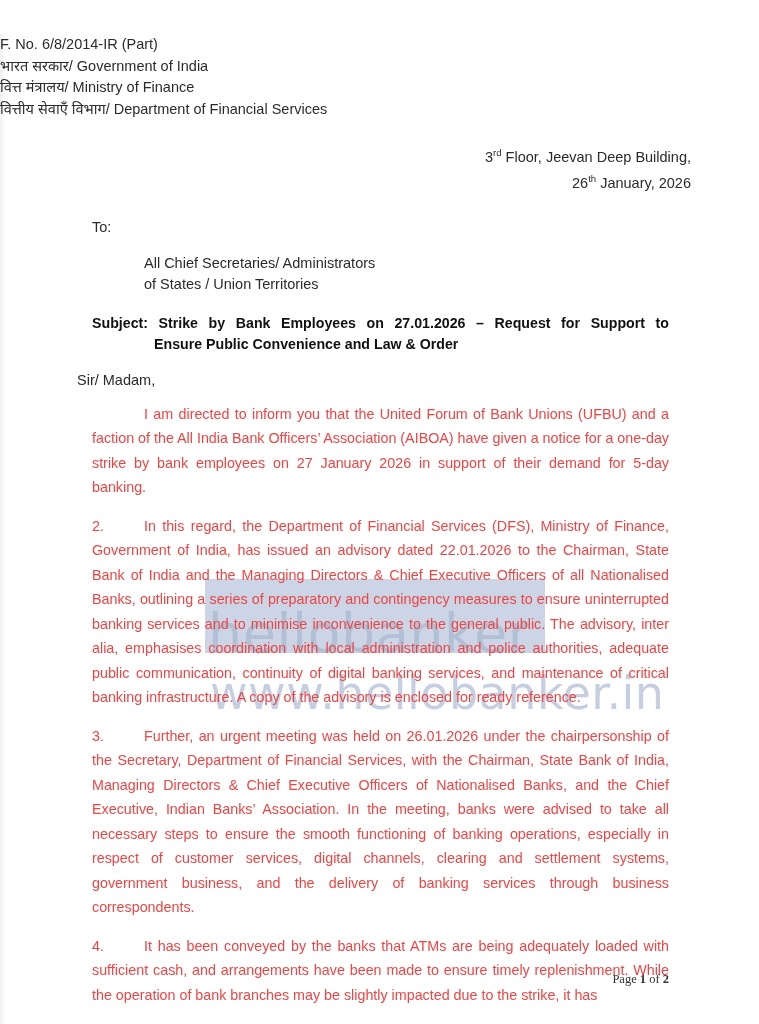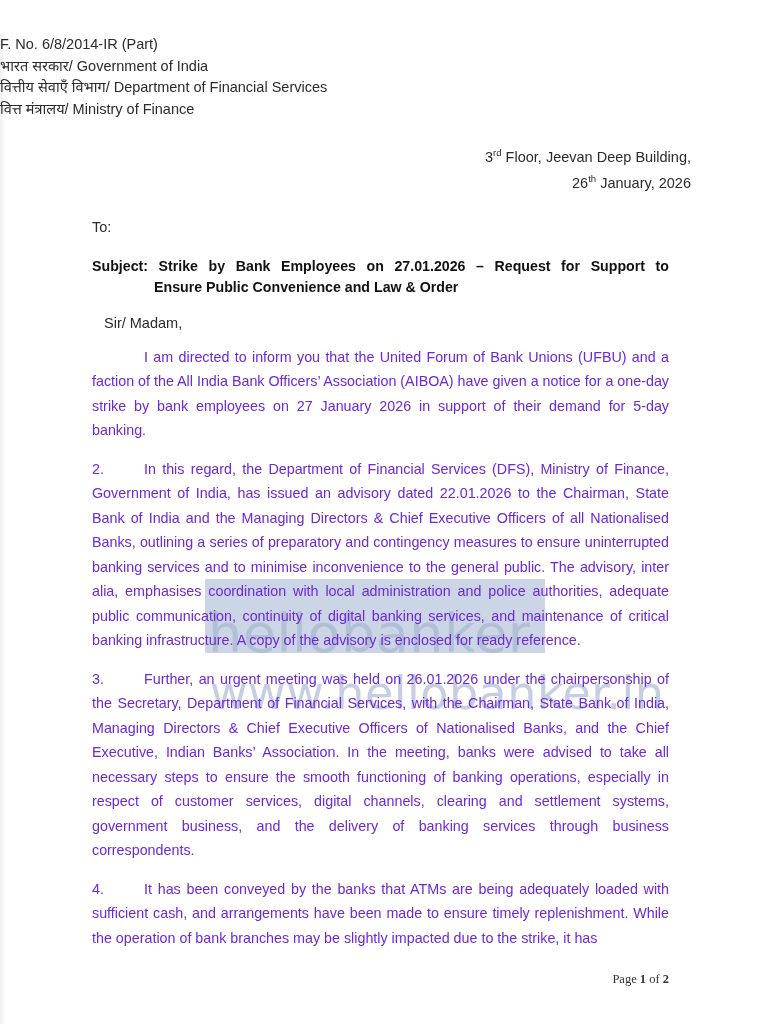--- a/index.html
+++ b/index.html
@@ -116,33 +116,33 @@
     font-weight: bold;
     line-height: 21px;
     color: #111111;
     text-align: justify;
   }
   .subject-line1 { text-align: justify; text-align-last: justify; }
   .subject-line2 { padding-left: 62px; }
 
   .salutation {
     margin-top: 17px;
-    padding-left: 104px;
+    padding-left: 77px;
     font-size: 14.5px;
     color: #2b2b2b;
   }
 
   .para {
     margin-top: 14px;
     padding-left: 92px;
     padding-right: 90px;
     font-size: 14.3px;
     line-height: 24.5px;
     text-align: justify;
-    color: #6d28d9;
+    color: #ef4444;
   }
   .para-first { text-indent: 52px; }
   .num { display: inline-block; width: 52px; }
 
   .footer {
     position: absolute;
     right: 90px;
     top: 938px;
     font-size: 12.5px;
     color: #333333;
@@ -165,31 +165,35 @@
     <div class="wm-url">www.hellobanker.in</div>
   </div>
 
   <div class="highlight-box"></div>
 
   <div class="content">
 
     <div class="header-block">
       <div>F. No. 6/8/2014-IR (Part)</div>
       <div>भारत सरकार/ Government of India</div>
+      <div>वित्त मंत्रालय/ Ministry of Finance</div>
       <div>वित्तीय सेवाएँ विभाग/ Department of Financial Services</div>
-      <div>वित्त मंत्रालय/ Ministry of Finance</div>
     </div>
 
     <div class="address-block">
       <div><span>3</span><sup>rd</sup><span> Floor, Jeevan Deep Building,</span></div>
       <div><span>26</span><sup>th</sup><span> January, 2026</span></div>
     </div>
 
     <div class="to-block">
       <div class="to-label">To:</div>
+      <div class="to-lines">
+        <div>All Chief Secretaries/ Administrators</div>
+        <div>of States / Union Territories</div>
+      </div>
     </div>
 
     <div class="subject">
       <div class="subject-line1">Subject: Strike by Bank Employees on 27.01.2026 – Request for Support to</div>
       <div class="subject-line2">Ensure Public Convenience and Law &amp; Order</div>
     </div>
 
     <div class="salutation">Sir/ Madam,</div>
 
     <div class="para para-first">I am directed to inform you that the United Forum of Bank Unions (UFBU) and a faction of the All India Bank Officers’ Association (AIBOA) have given a notice for a one-day strike by bank employees on 27 January 2026 in support of their demand for 5-day banking.</div>

